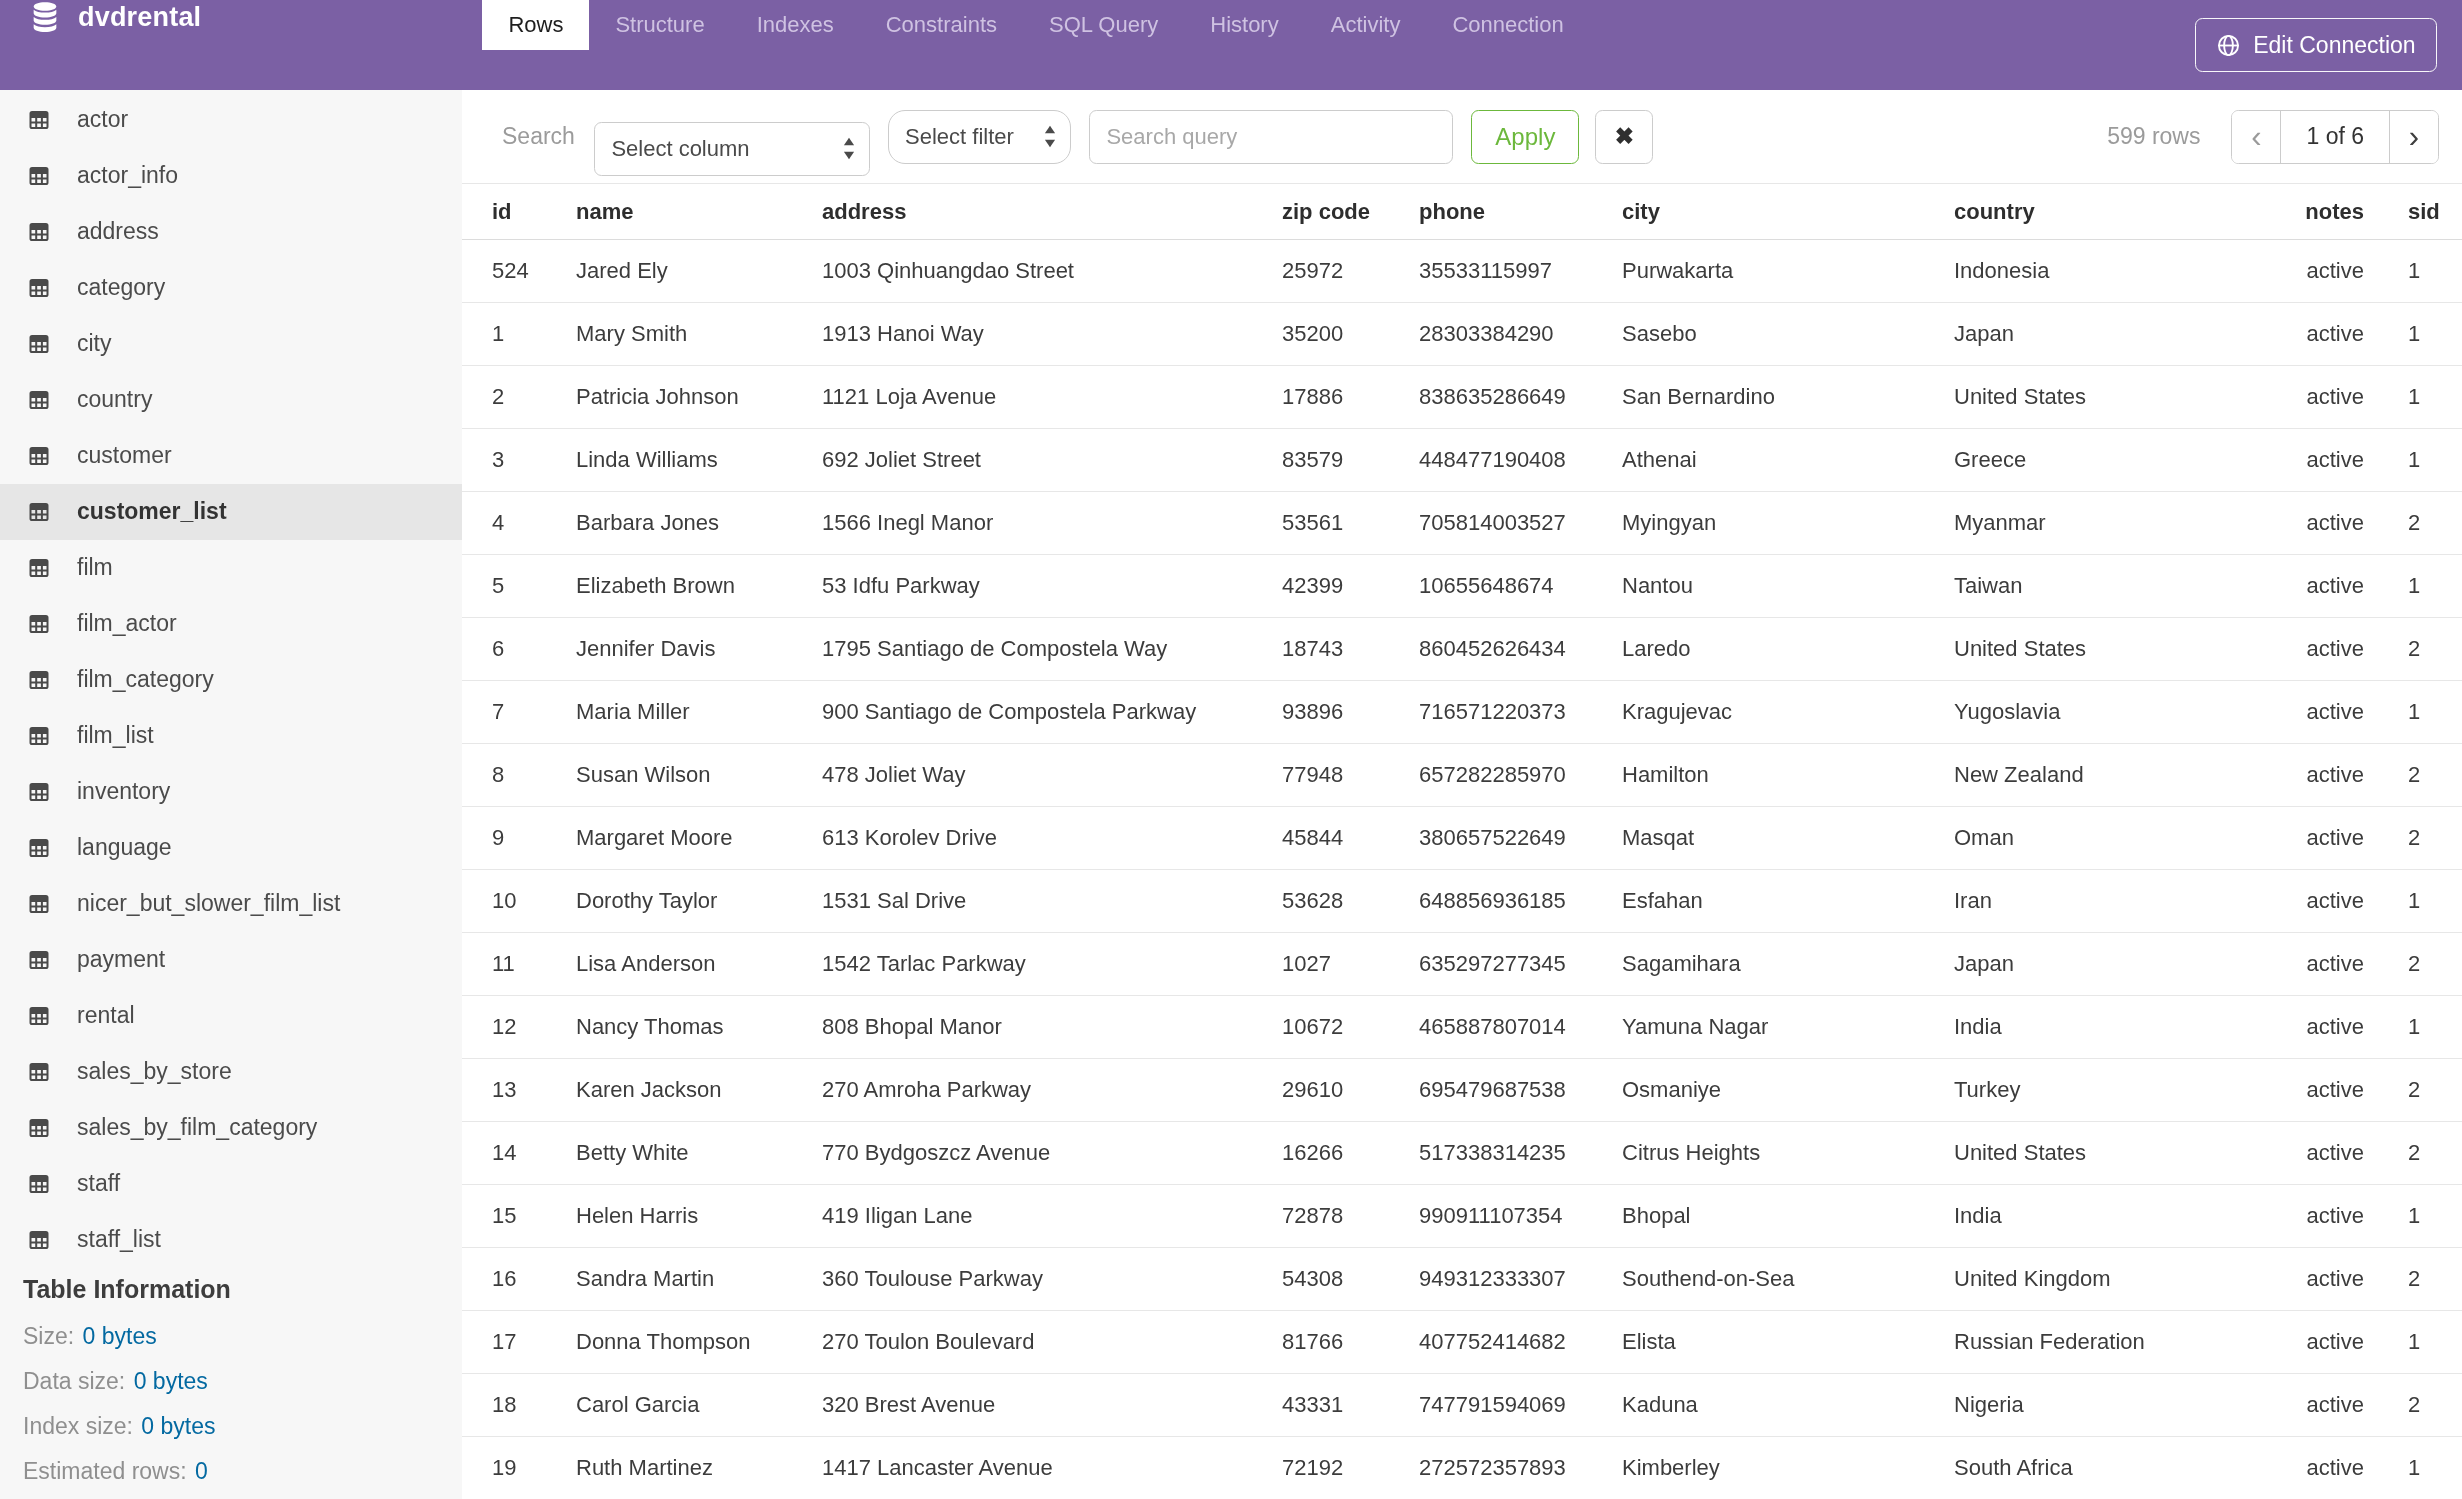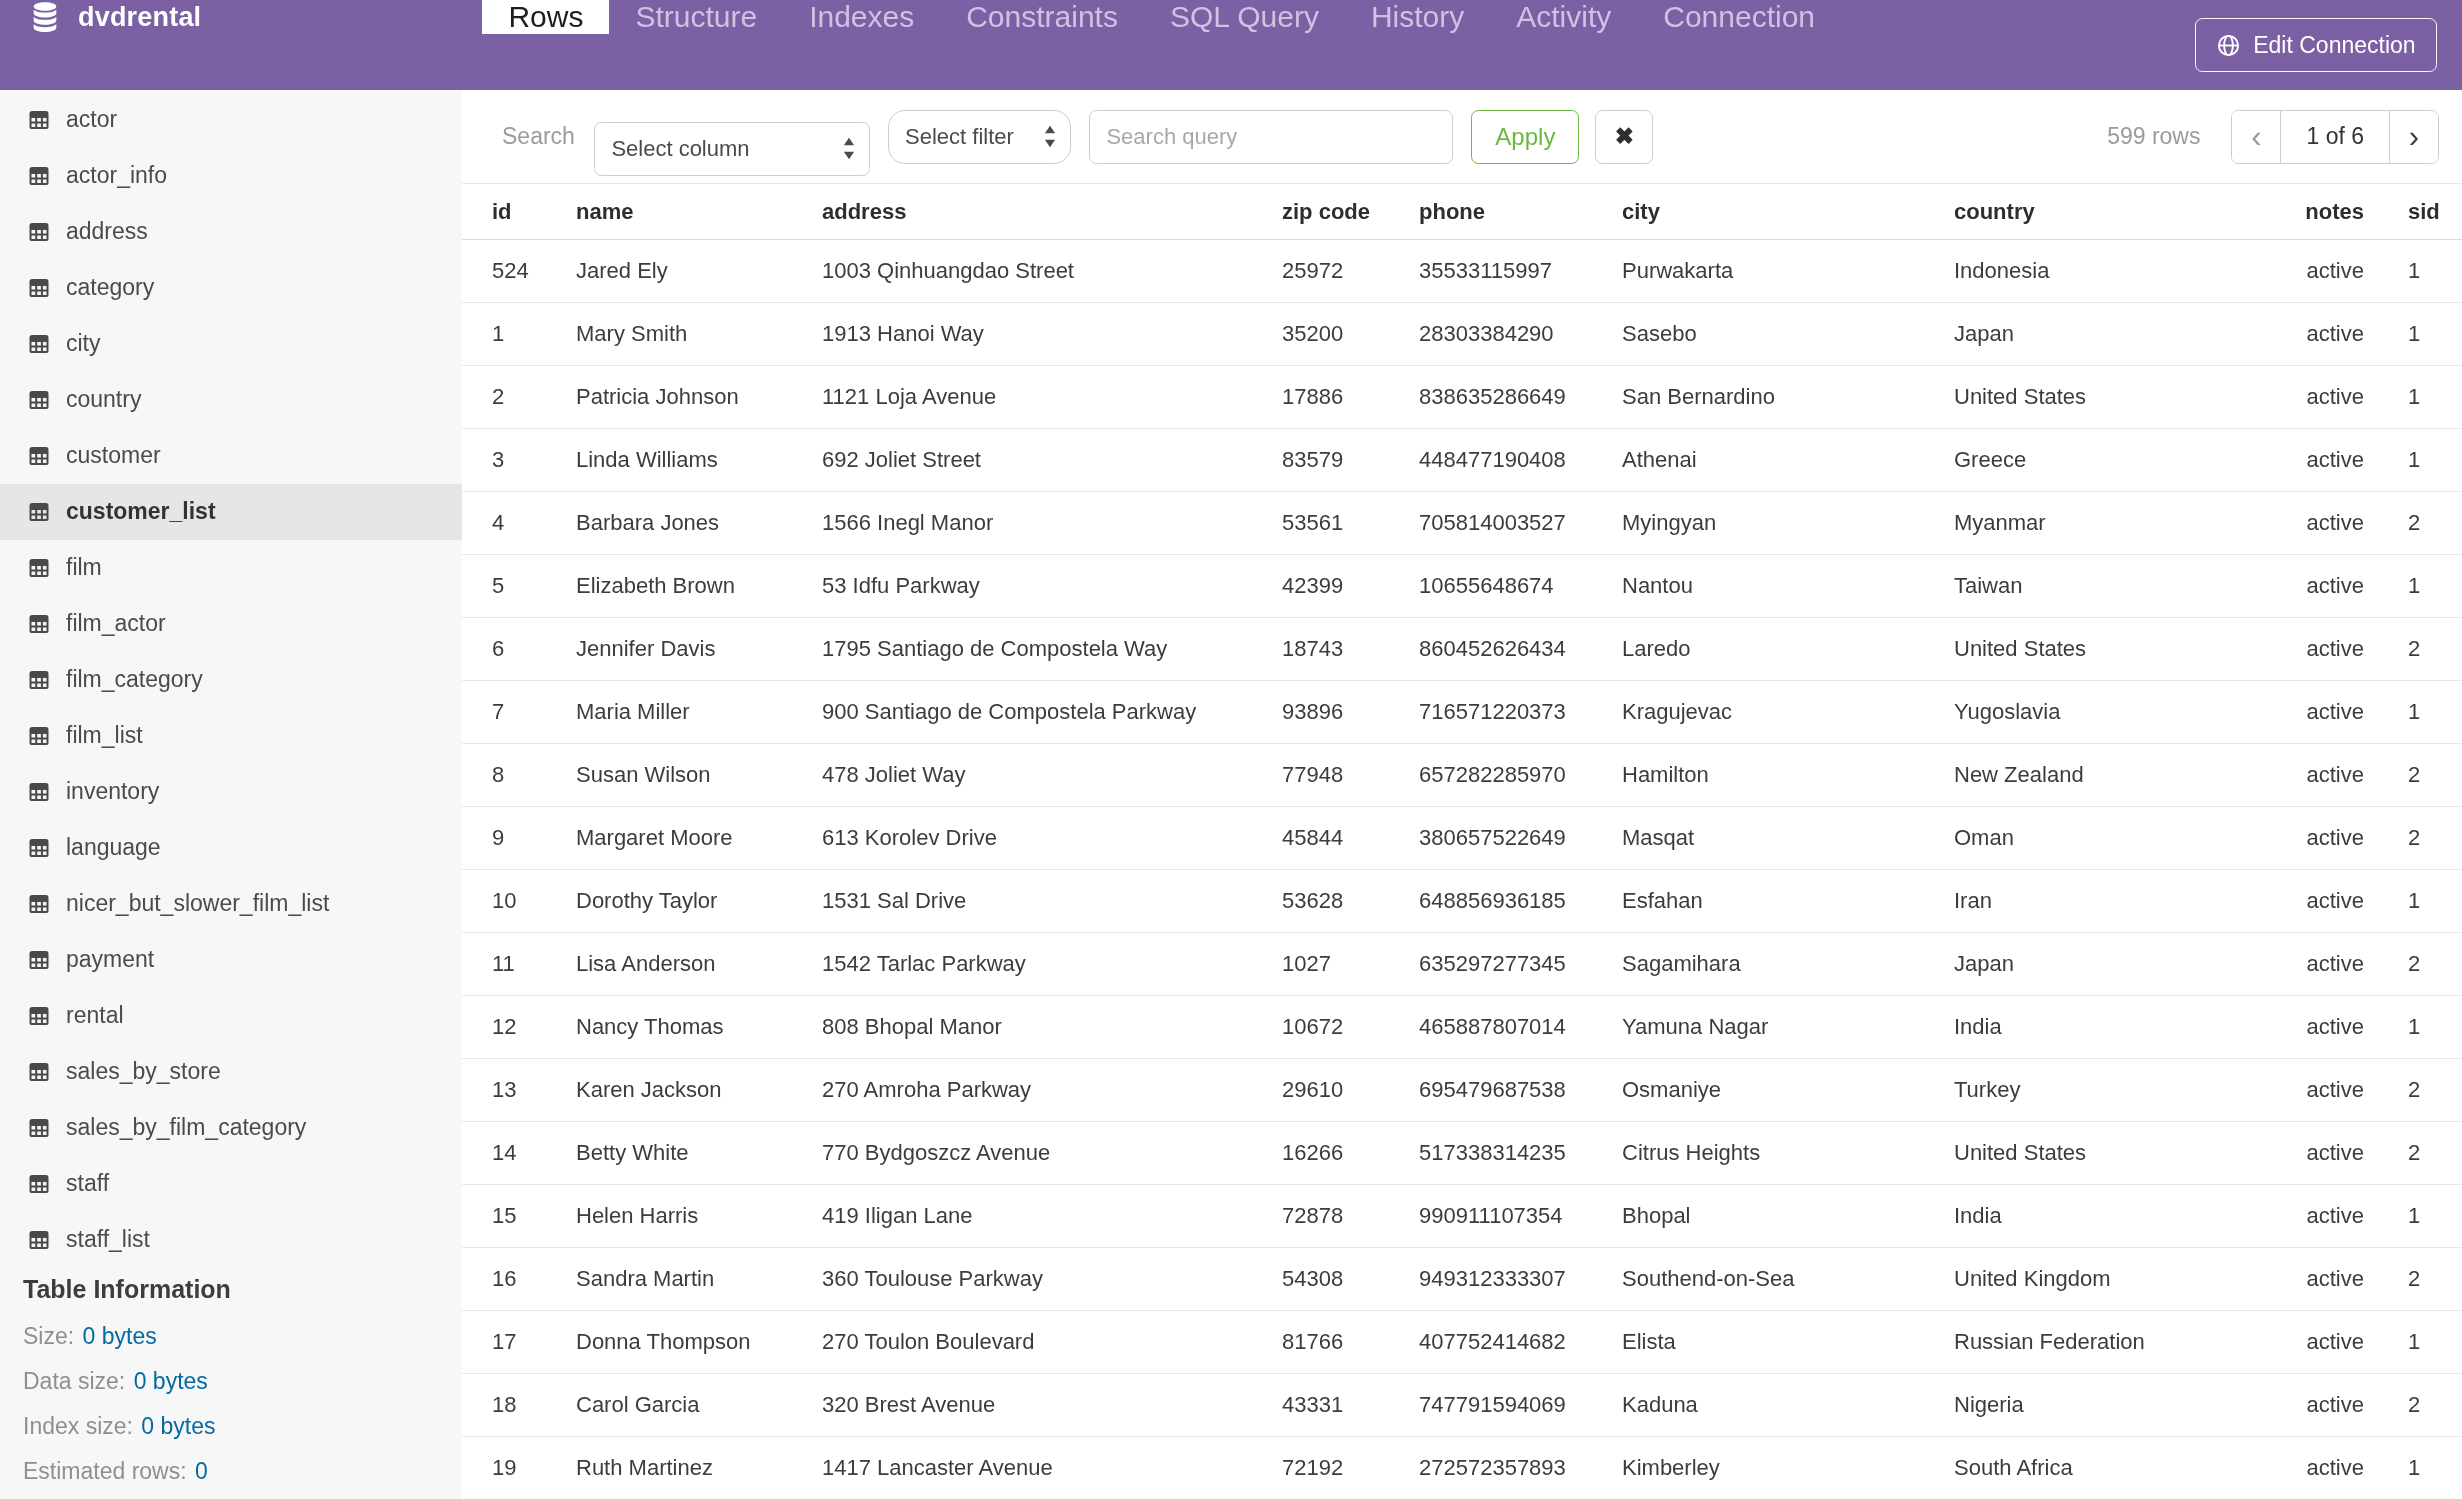--- a/index.html
+++ b/index.html
@@ -30,40 +30,40 @@
     display:flex;align-items:flex-start;
   }
   .brand{
     width:462px;flex:none;display:flex;align-items:center;
     padding-left:28px;gap:16px;color:#fff;
   }
   .brand .db-icon svg{width:34px;height:34px;display:block;}
   .brand-name{font-size:27px;font-weight:bold;letter-spacing:0.2px;}
   .tabs{display:flex;align-items:stretch;margin-left:20.4px;}
   .tab{
-    display:flex;align-items:center;padding:0 26px;
-    font-size:30px;color:var(--tab-text);cursor:default;white-space:nowrap;
+    display:flex;align-items:center;padding:12px 26px;
+    font-size:22px;color:var(--tab-text);cursor:default;white-space:nowrap;
   }
   .tab.active{background:#ffffff;color:#1E1E1E;}
   .edit-conn{
     margin-left:auto;margin-right:25px;align-self:center;
     height:54px;padding:0 20.4px;background:transparent;
     border:1.9px solid rgba(255,255,255,.95);border-radius:7.4px;
     color:#fff;font-size:23px;font-family:inherit;
     display:flex;align-items:center;gap:12px;cursor:pointer;
   }
   .edit-conn svg{width:25px;height:25px;display:block;}
 
   
   .sidebar{
     position:absolute;top:90px;left:0;width:462px;bottom:0;
     background:var(--sidebar-bg);padding-top:1.9px;overflow:hidden;
   }
   .side-item{
-    height:56px;display:flex;align-items:center;gap:15px;
+    height:56px;display:flex;align-items:center;gap:26px;
     padding-left:27px;font-size:23px;color:#4B4B4B;cursor:pointer;
   }
   .side-item .t-icon{flex:none;display:flex;color:#4A4A4A;}
   .side-item .t-icon svg{width:24px;height:24px;}
   .side-item.selected{background:var(--selected-bg);font-weight:bold;color:#333;}
   .table-info{padding-left:23px;margin-top:5.6px;}
   .table-info h3{margin:7.4px 0 9.3px 0;font-size:25px;color:#3D3D3D;}
   .info-line{height:45px;display:flex;align-items:center;font-size:23px;color:#8F8F8F;}
   .info-line .value{color:#0369a1;margin-left:8.4px;}
 

